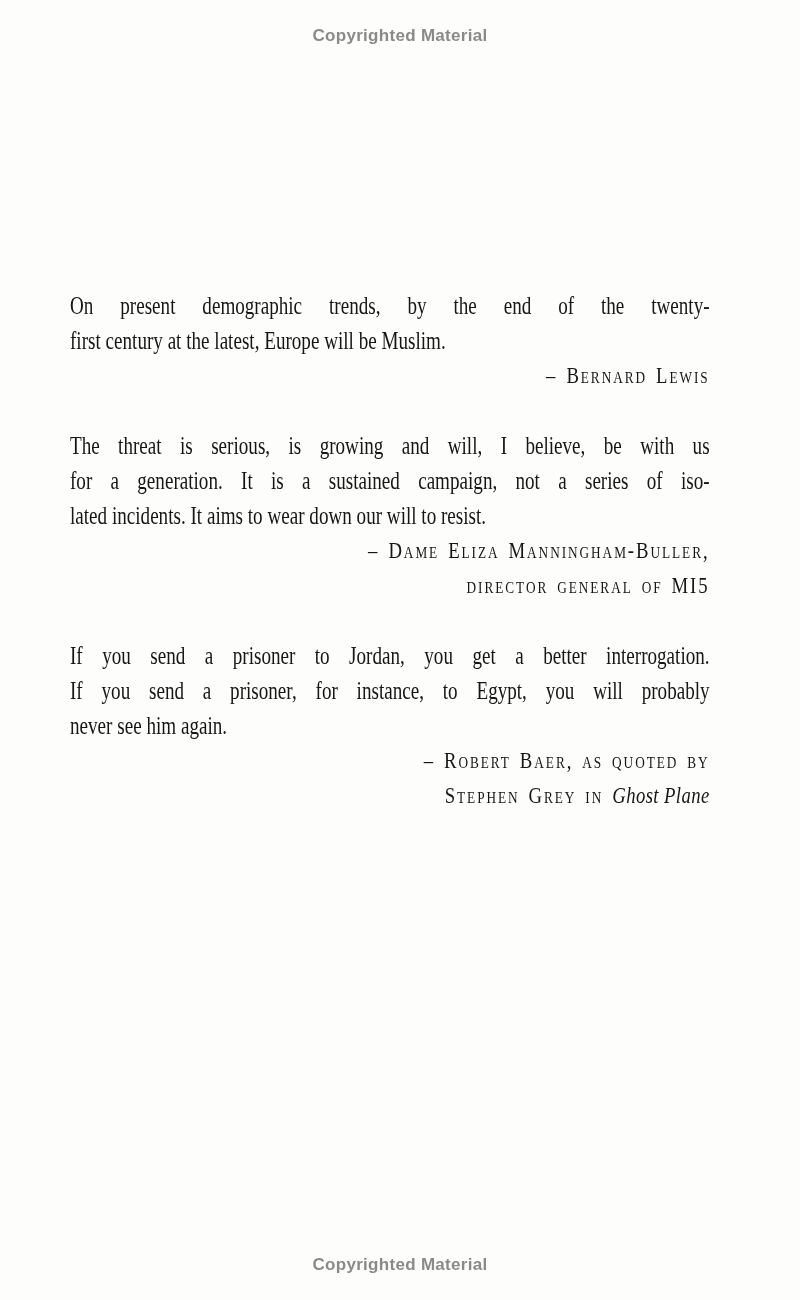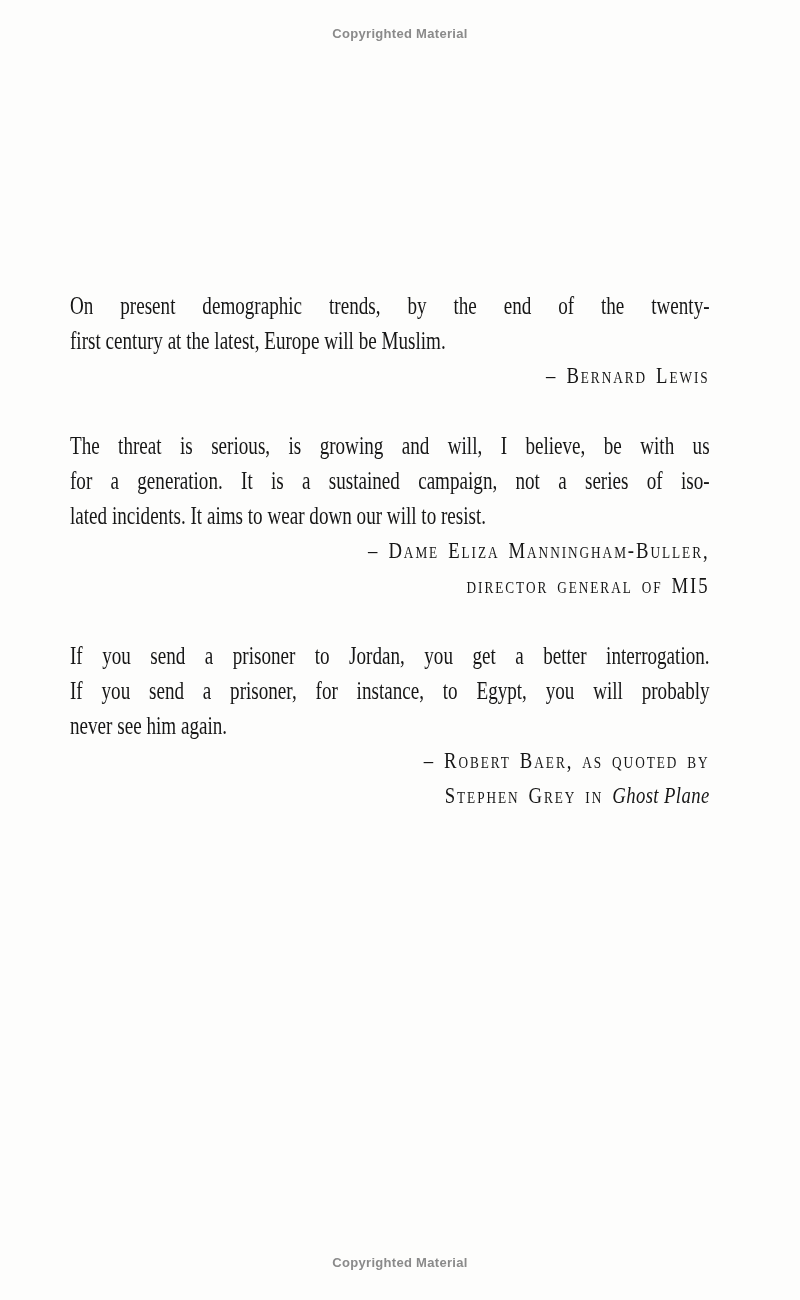--- a/index.html
+++ b/index.html
@@ -16,21 +16,21 @@
     font-family: "Liberation Serif", "DejaVu Serif", serif;
     color: #161616;
   }
   .copyright {
     position: absolute;
     left: 0;
     width: 100%;
     text-align: center;
     font-family: "Liberation Sans", "DejaVu Sans", sans-serif;
     font-weight: bold;
-    font-size: 13px;
+    font-size: 17px;
     letter-spacing: 0.3px;
     color: #8a8a8a;
   }
   .copyright.top    { top: 26px; }
   .copyright.bottom { top: 1255px; }
 
   
   .text-block {
     position: absolute;
     left: 70px;

